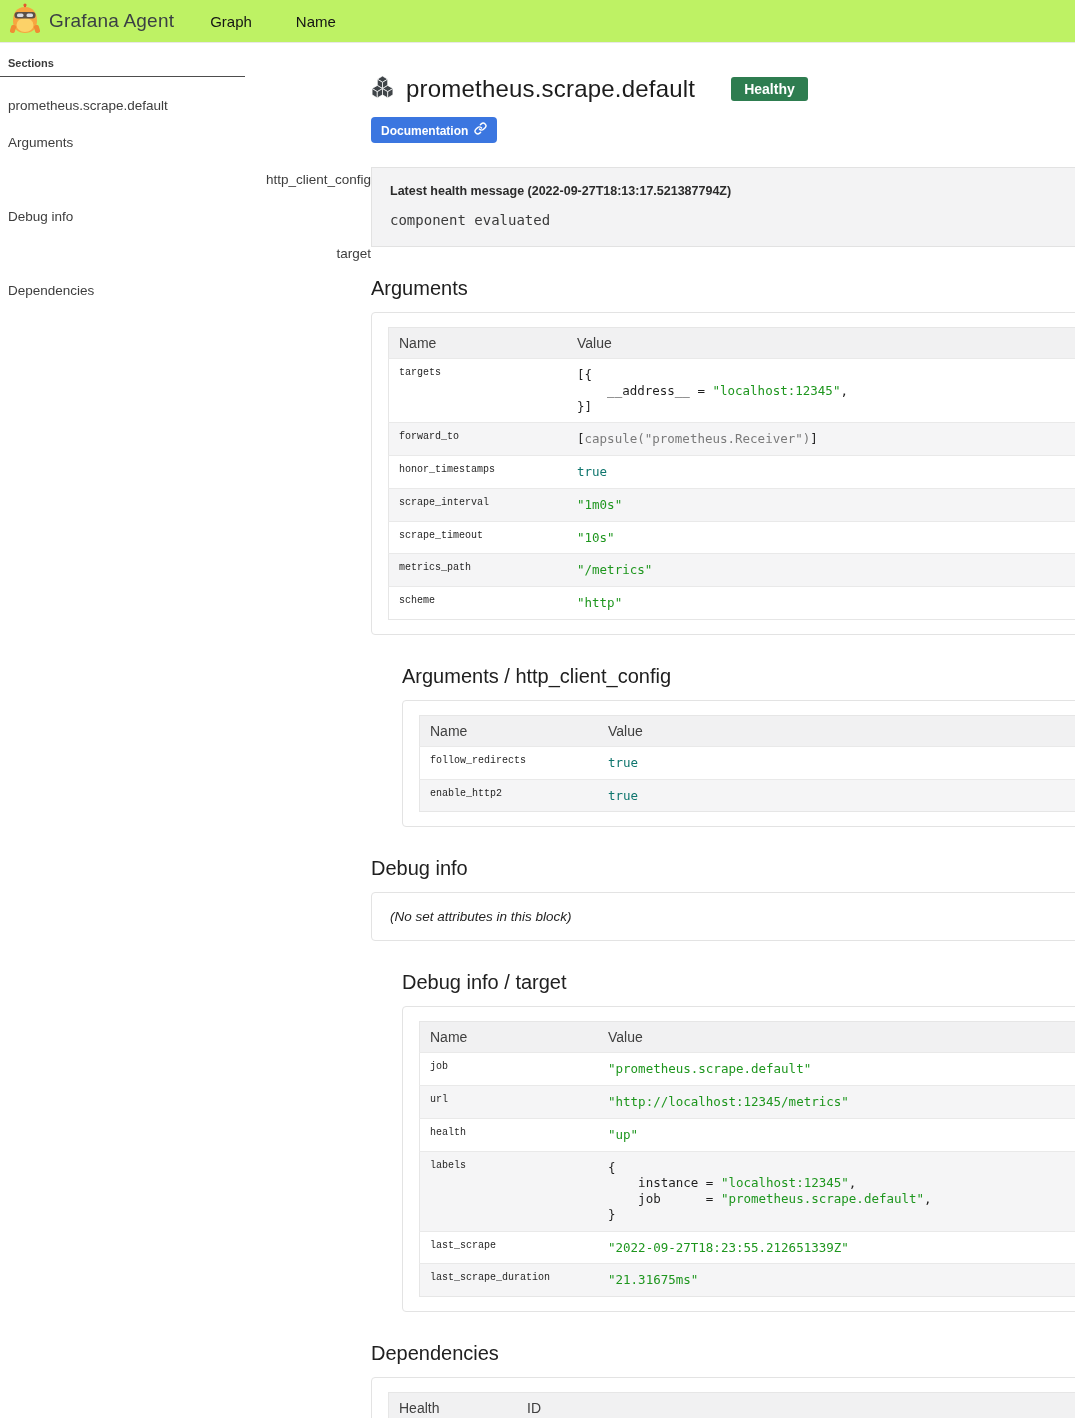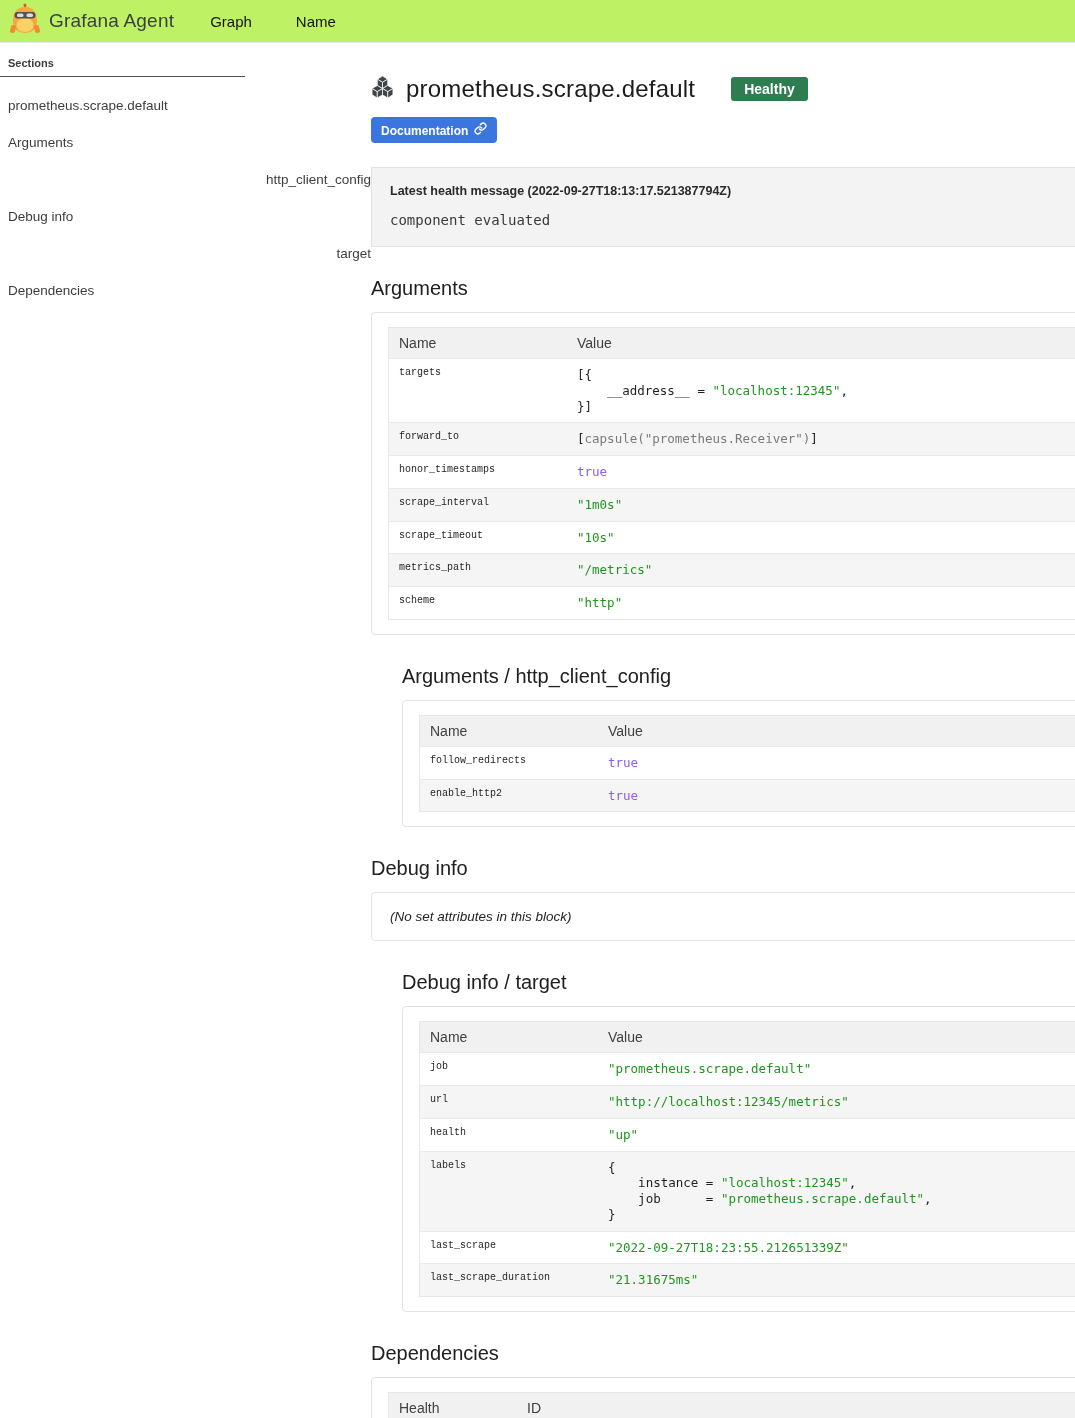--- a/index.html
+++ b/index.html
@@ -67,21 +67,21 @@
     color: #404040; padding: 7px 10px; border: none;
   }
   table.kv td { padding: 8px 10px; vertical-align: top; border-top: 1px solid #e9e9e9; }
   table.kv tbody tr:nth-child(even) { background: #f5f5f6; }
   td.cell-name { width: 158px; font-family: Liberation Mono, monospace; font-size: 10px; color: #1f1f1f; }
   th.col-name { width: 158px; }
   th.col-health { width: 108px; }
   pre.val { margin: 0; font-size: 12.5px; line-height: 1.26; }
   .tok-p { color: #1f1f1f; }
   .tok-s { color: #1e961e; }
-  .tok-b { color: #8b5cf6; }
+  .tok-b { color: #0f766e; }
   .tok-g { color: #7a7a7a; }
 </style>
 </head>
 <body>
 
 <header class="topbar">
   <div class="brand">
     <span>
       <svg width="30" height="32" viewBox="0 0 30 32">
         <rect x="14" y="1" width="2" height="5" fill="#e4572e"></rect>

